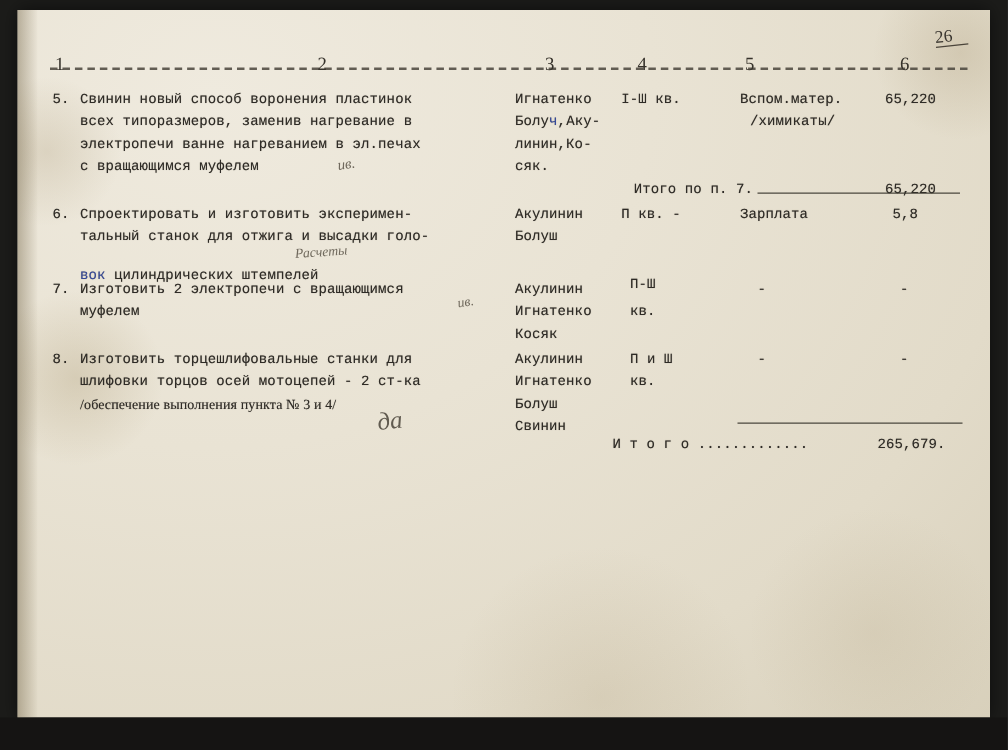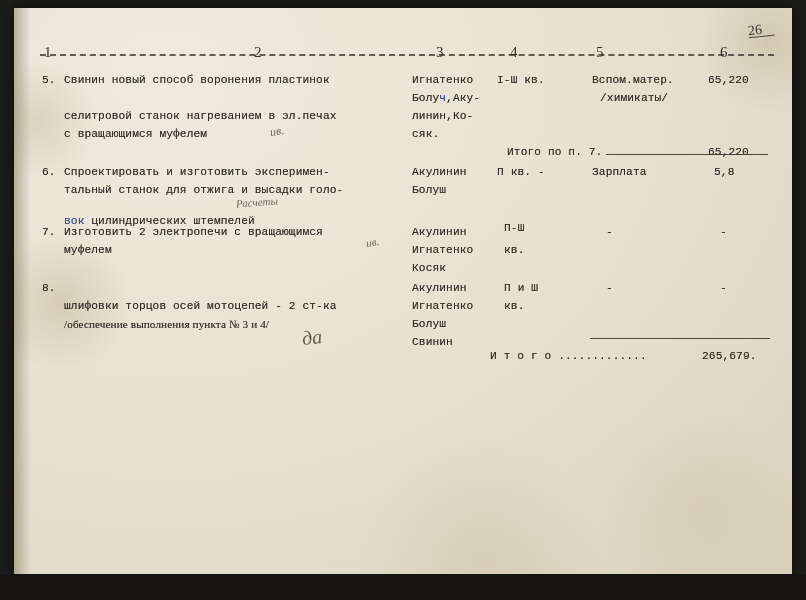--- a/index.html
+++ b/index.html
@@ -144,21 +144,22 @@
 
     <div class="col-num" style="left:26px;">1</div>
     <div class="col-num" style="left:236px;">2</div>
     <div class="col-num" style="left:418px;">3</div>
     <div class="col-num" style="left:492px;">4</div>
     <div class="col-num" style="left:578px;">5</div>
     <div class="col-num" style="left:702px;">6</div>
 
     <div class="tw" style="left:28px;  top:64px;">5.</div>
     <div class="tw" style="left:50px;  top:64px;">Свинин новый способ воронения пластинок</div>
-    <div class="tw" style="left:50px;  top:100px;">селитровой станок нагреванием в эл.печах</div>
+    <div class="tw" style="left:50px;  top:82px;">всех типоразмеров, заменив нагревание в</div>
+    <div class="tw" style="left:50px;  top:100px;">электропечи ванне нагреванием в эл.печах</div>
     <div class="tw" style="left:50px;  top:118px;">с вращающимся муфелем</div>
 
     <div class="tw" style="left:398px; top:64px;">Игнатенко</div>
     <div class="tw" style="left:398px; top:82px;">Болу<span class="ink-blue">ч</span>,Аку-</div>
     <div class="tw" style="left:398px; top:100px;">линин,Ко-</div>
     <div class="tw" style="left:398px; top:118px;">сяк.</div>
 
     <div class="tw" style="left:483px; top:64px;">I-Ш кв.</div>
     <div class="tw" style="left:578px; top:64px;">Вспом.матер.</div>
     <div class="tw" style="left:586px; top:82px;">/химикаты/</div>
@@ -192,20 +193,21 @@
     <div class="tw" style="left:398px; top:252px;">Косяк</div>
 
     <div class="tw" style="left:490px; top:212px;">П-Ш</div>
     <div class="tw" style="left:490px; top:234px;">кв.</div>
     <div class="tw" style="left:592px; top:216px;">-</div>
     <div class="tw" style="left:706px; top:216px;">-</div>
 
     <div class="hand" style="left:352px; top:228px; font-size:11px; transform:rotate(-10deg);">ив.</div>
 
     <div class="tw" style="left:28px;  top:272px;">8.</div>
+    <div class="tw" style="left:50px;  top:272px;">Изготовить торцешлифовальные станки для</div>
     <div class="tw" style="left:50px;  top:290px;">шлифовки торцов осей мотоцепей - 2 ст-ка</div>
     <div class="tw" style="left:50px;  top:308px;font-family:Liberation Serif, serif;">/обеспечение выполнения пункта № 3 и 4/</div>
 
     <div class="tw" style="left:398px; top:272px;">Акулинин</div>
     <div class="tw" style="left:398px; top:290px;">Игнатенко</div>
     <div class="tw" style="left:398px; top:308px;">Болуш</div>
     <div class="tw" style="left:398px; top:326px;">Свинин</div>
 
     <div class="tw" style="left:490px; top:272px;">П и Ш</div>
     <div class="tw" style="left:490px; top:290px;">кв.</div>

